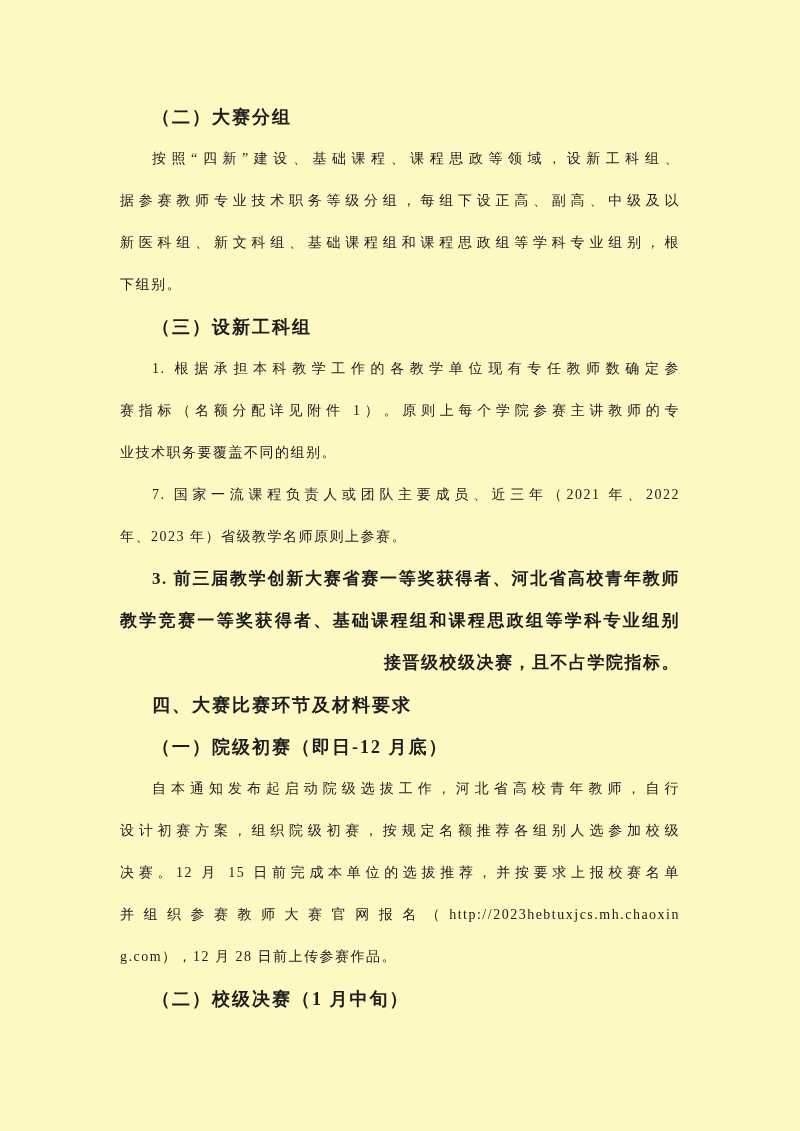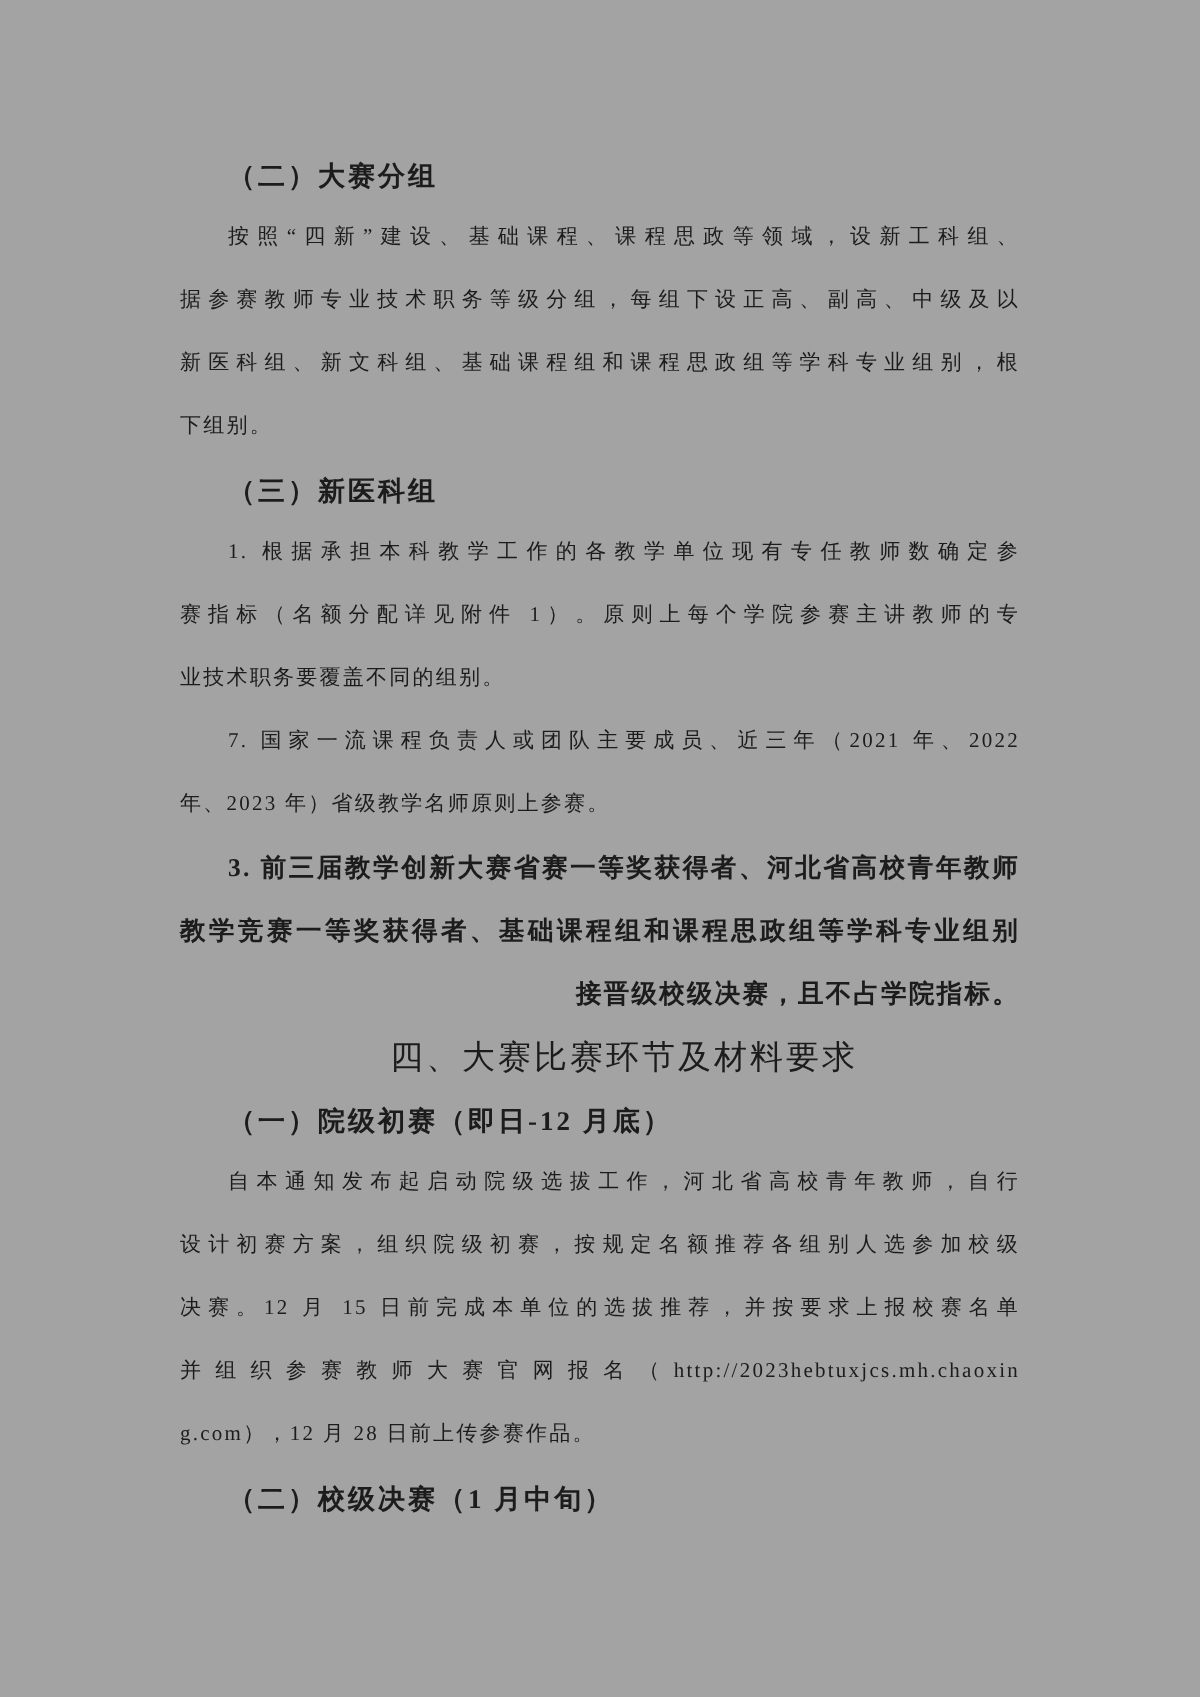--- a/index.html
+++ b/index.html
@@ -40,42 +40,41 @@
   
   .st-h2 {
     font-family: "Liberation Serif", "DejaVu Serif", serif;
     font-size: 18px;
     letter-spacing: 2px;
     font-weight: bold;
   }
   
   .st-h1 {
     font-family: "Liberation Sans", "DejaVu Sans", sans-serif;
-    font-size: 22px;
+    font-size: 18px;
     letter-spacing: 2px;
-    font-weight: 400;
-    text-align: center;
+    font-weight: 700;
   }
   .indent { padding-left: 32px; }
   
   .fill {
     text-align: justify;
     text-align-last: justify;
   }
 </style>
 </head>
 <body>
 
-<div class="page" id="doc-page" style="background: #a3a3a3;">
+<div class="page" id="doc-page" style="background: #fef9c3;">
     <div class="line st-h2 indent" style="color: rgb(28, 28, 28);">（二）大赛分组</div>
     <div class="line st-body indent fill" style="color: rgb(28, 28, 28);">按照“四新”建设、基础课程、课程思政等领域，设新工科组、</div>
     <div class="line st-body fill" style="color: rgb(28, 28, 28);">据参赛教师专业技术职务等级分组，每组下设正高、副高、中级及以</div>
     <div class="line st-body fill" style="color: rgb(28, 28, 28);">新医科组、新文科组、基础课程组和课程思政组等学科专业组别，根</div>
     <div class="line st-body" style="color: rgb(28, 28, 28);">下组别。</div>
-    <div class="line st-h2 indent" style="color: rgb(28, 28, 28);">（三）新医科组</div>
+    <div class="line st-h2 indent" style="color: rgb(28, 28, 28);">（三）设新工科组</div>
     <div class="line st-body indent fill" style="color: rgb(28, 28, 28);">1. 根据承担本科教学工作的各教学单位现有专任教师数确定参</div>
     <div class="line st-body fill" style="color: rgb(28, 28, 28);">赛指标（名额分配详见附件 1）。原则上每个学院参赛主讲教师的专</div>
     <div class="line st-body" style="color: rgb(28, 28, 28);">业技术职务要覆盖不同的组别。</div>
     <div class="line st-body indent fill" style="color: rgb(28, 28, 28);">7. 国家一流课程负责人或团队主要成员、近三年（2021 年、2022</div>
     <div class="line st-body" style="color: rgb(28, 28, 28);">年、2023 年）省级教学名师原则上参赛。</div>
     <div class="line st-bodyb indent fill" style="color: rgb(28, 28, 28);">3. 前三届教学创新大赛省赛一等奖获得者、河北省高校青年教师</div>
     <div class="line st-bodyb fill" style="color: rgb(28, 28, 28);">教学竞赛一等奖获得者、基础课程组和课程思政组等学科专业组别</div>
     <div class="line st-bodyb" style="color: rgb(28, 28, 28); text-align: right;">接晋级校级决赛，且不占学院指标。</div>
     <div class="line st-h1 indent" style="color: rgb(28, 28, 28);">四、大赛比赛环节及材料要求</div>
     <div class="line st-h2 indent" style="color: rgb(28, 28, 28);">（一）院级初赛（即日-12 月底）</div>

